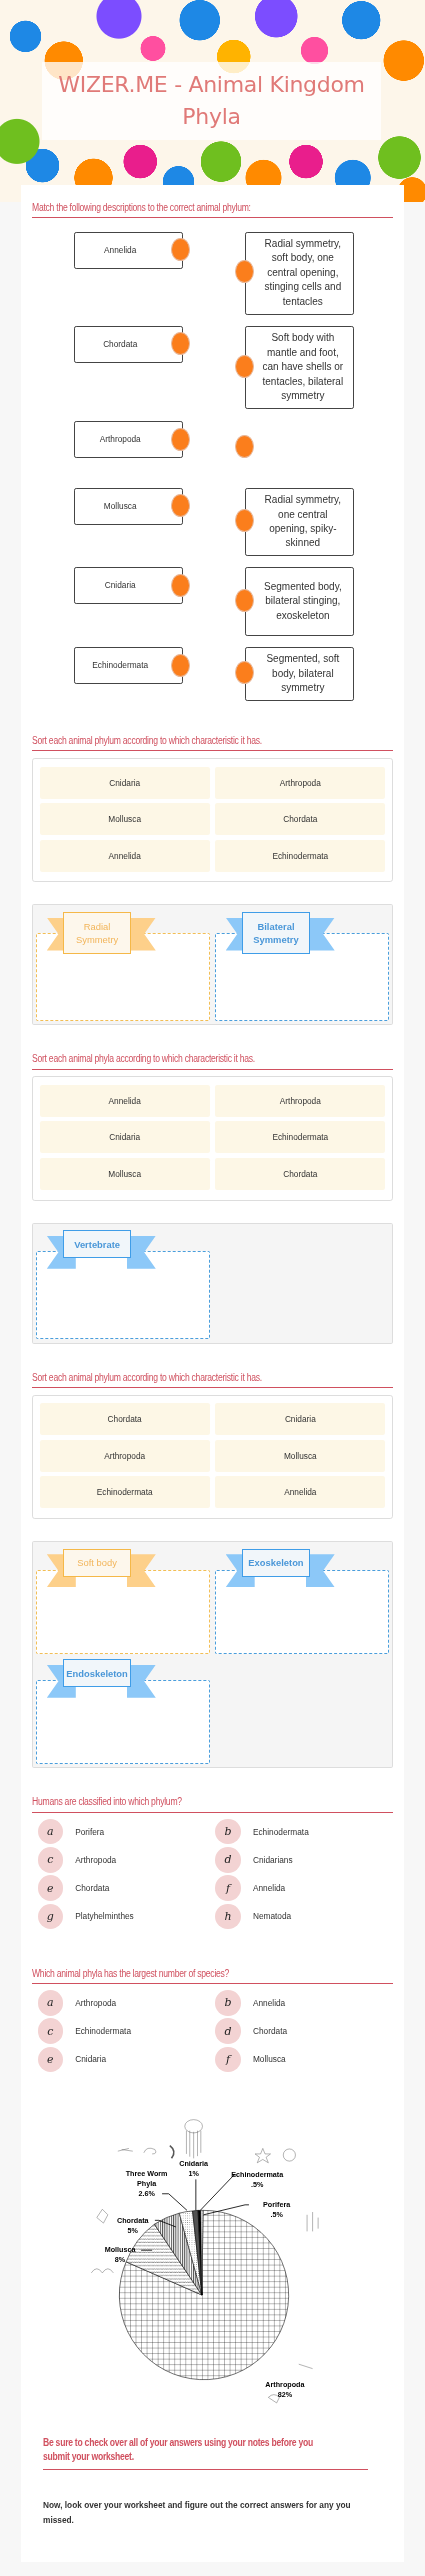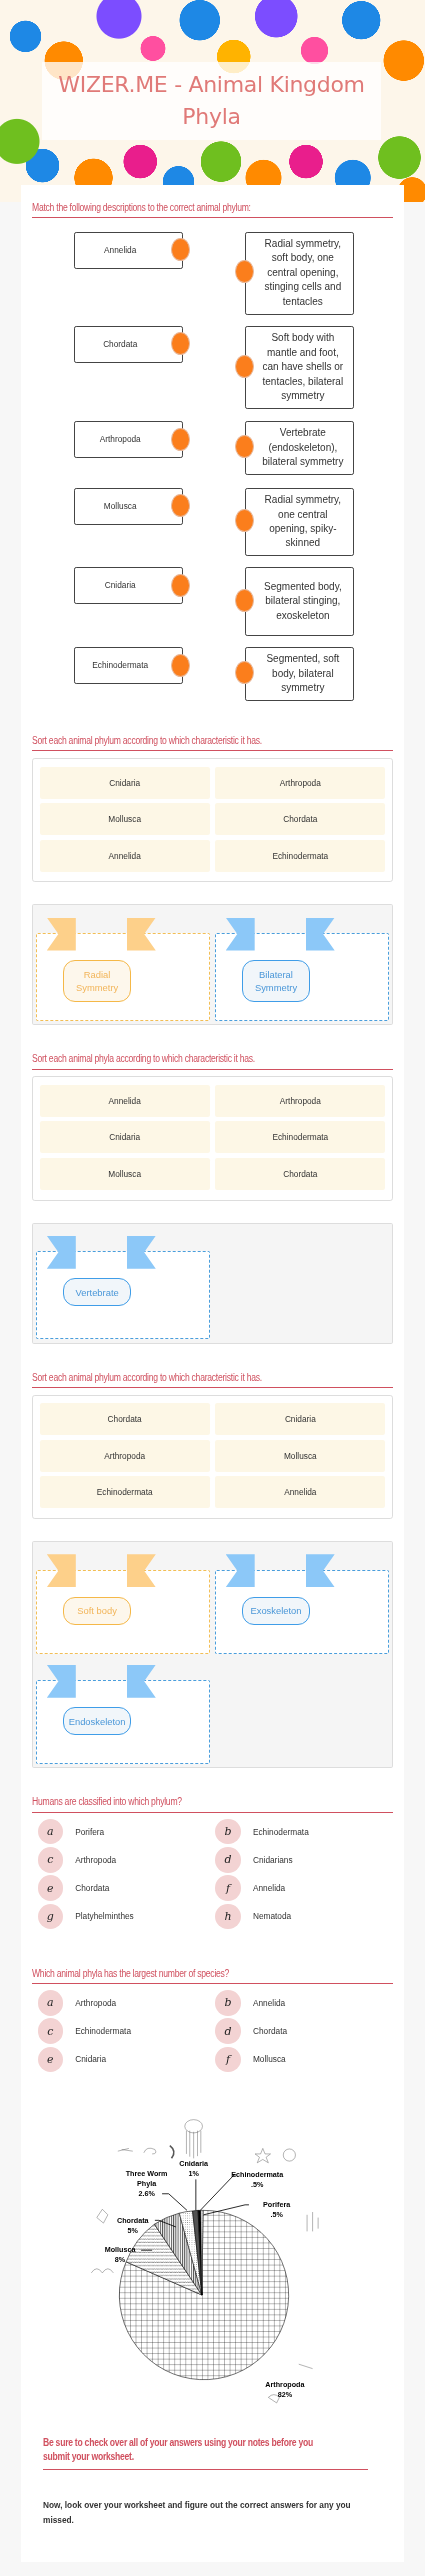--- a/index.html
+++ b/index.html
@@ -78,23 +78,23 @@
   .bucket { position: relative; height: 109px; }
   .bucket .drop { position: absolute; left: 0; right: 0; top: 21px; bottom: 0; border: 0.8px dashed; border-radius: 1.7px; background: #fff; }
   .bucket.orange .drop { border-color: #f2be55; }
   .bucket.blue .drop { border-color: #4a9edc; }
   .ribbon { position: absolute; top: 0; left: 11px; width: 109px; height: 39px; }
   .ribbon .tail { position: absolute; top: 5.5px; width: 29px; height: 33px; }
   .ribbon .tail.l { left: 0; clip-path: polygon(0 0,100% 0,100% 100%,0 100%,40% 50%); }
   .ribbon .tail.r { right: 0; clip-path: polygon(0 0,100% 0,60% 50%,100% 100%,0 100%); }
   .orange .tail { background: #fdd08a; }
   .blue .tail { background: #8cc8f8; }
-  .ribbon .face { position: absolute; left: 16.6px; right: 25px; top: 0; height: 34px; border-radius: 12px; border: 1.1px solid; display: flex; align-items: center; justify-content: center; text-align: center; font-size: 9.4px; line-height: 13.3px; padding: 0 4.4px; margin-top: 48px; }
+  .ribbon .face { position: absolute; left: 16.6px; right: 25px; top: 0; height: 34px; border-radius: 0; border: 1.1px solid; display: flex; align-items: center; justify-content: center; text-align: center; font-size: 9.4px; line-height: 13.3px; padding: 0 4.4px; }
   .orange .face { background: #fdf7ec; border-color: #f5b848; color: #f2b55a; }
-  .blue .face { background: #f1f6fa; border-color: #3f9de8; color: #4a97d8; }
+  .blue .face { background: #f1f6fa; border-color: #3f9de8; color: #4a97d8; font-weight: bold; }
   .ribbon.short .face { height: 28px; }
   .bucket.single { height: 109px; }
 
   
   .mc { display: grid; grid-template-columns: 1fr 1fr; gap: 3.9px 0; padding-left: 5.5px; }
   .opt { display: flex; align-items: center; height: 24.4px; }
   .letter { width: 25.5px; height: 25.5px; border-radius: 50%; background: #f3d3d3; display: flex; align-items: center; justify-content: center; font-family: "DejaVu Serif", serif; font-style: italic; font-size: 11px; color: #222; margin-right: 12.2px; flex-shrink: 0; }
   .opt-label { font-size: 8.3px; color: #333; }
 
   .chart-wrap { display: flex; justify-content: center; margin: 5.5px 0 22px 0; }
@@ -132,23 +132,20 @@
       <div class="dot" style="left:139px;top:107px"></div>
       <div class="m-right" style="top:101px;height:83px">
           <span>Soft body with mantle and foot, can have shells or tentacles, bilateral symmetry</span>
         </div>
       <div class="dot" style="left:203px;top:130px"></div>
 
       <div class="m-left" style="top:196px">
           <span>Arthropoda</span>
         </div>
       <div class="dot" style="left:139px;top:203px"></div>
-      <div class="m-right" style="top:196px;height:54px">
-          <span>Vertebrate (endoskeleton), bilateral symmetry</span>
-        </div>
       <div class="dot" style="left:203px;top:210px"></div>
 
       <div class="m-left" style="top:263px">
           <span>Mollusca</span>
         </div>
       <div class="dot" style="left:139px;top:269px"></div>
       <div class="m-right" style="top:263px;height:68px">
           <span>Radial symmetry, one central opening, spiky-skinned</span>
         </div>
       <div class="dot" style="left:203px;top:284px"></div>

